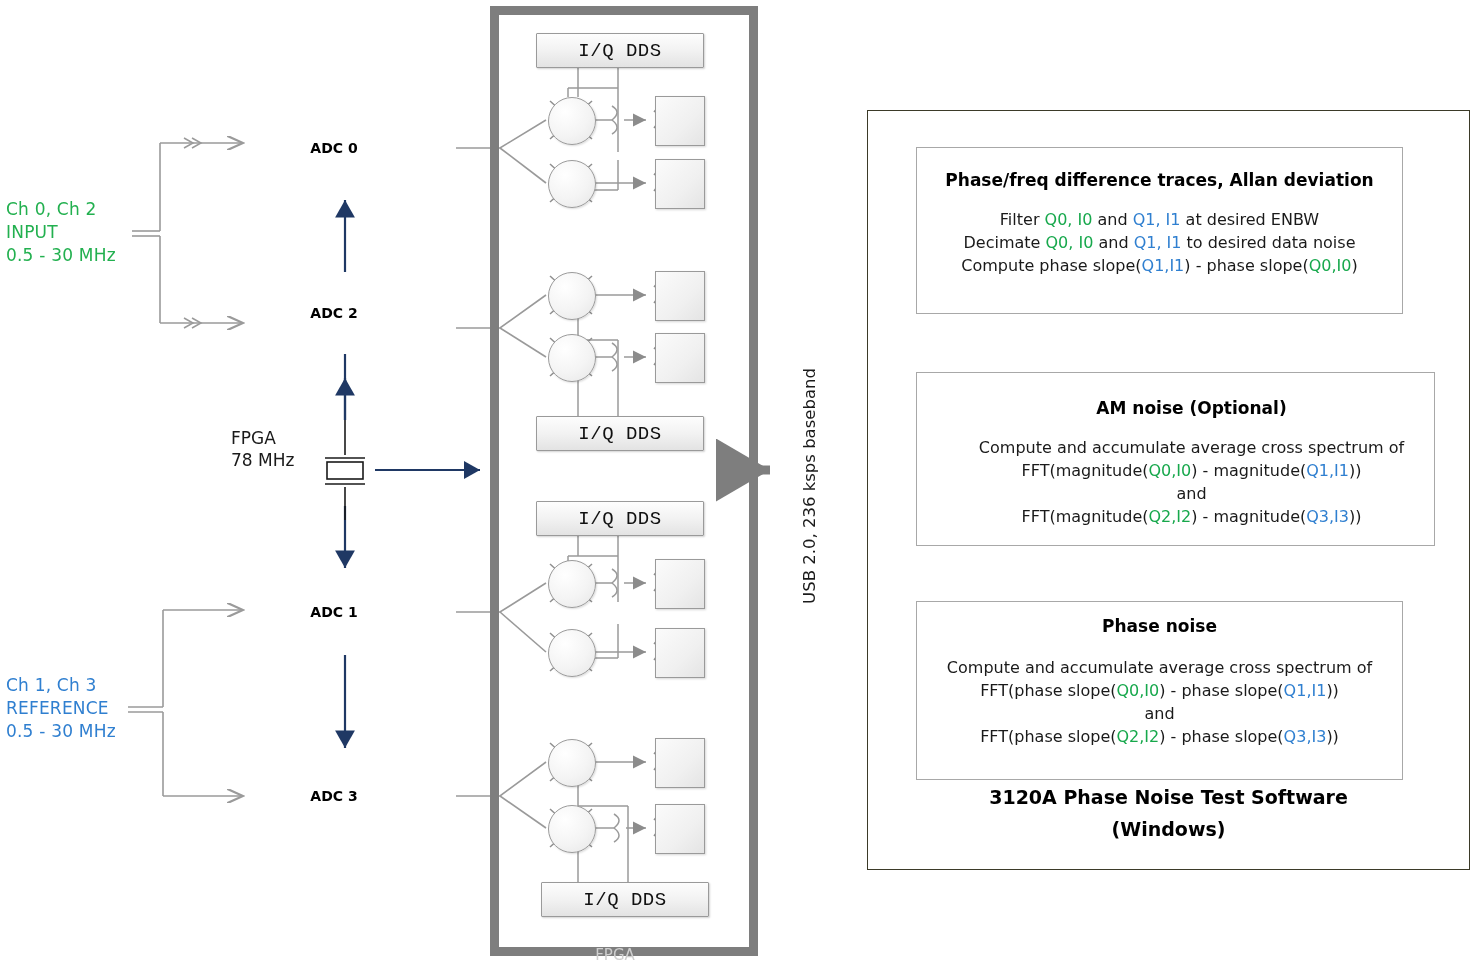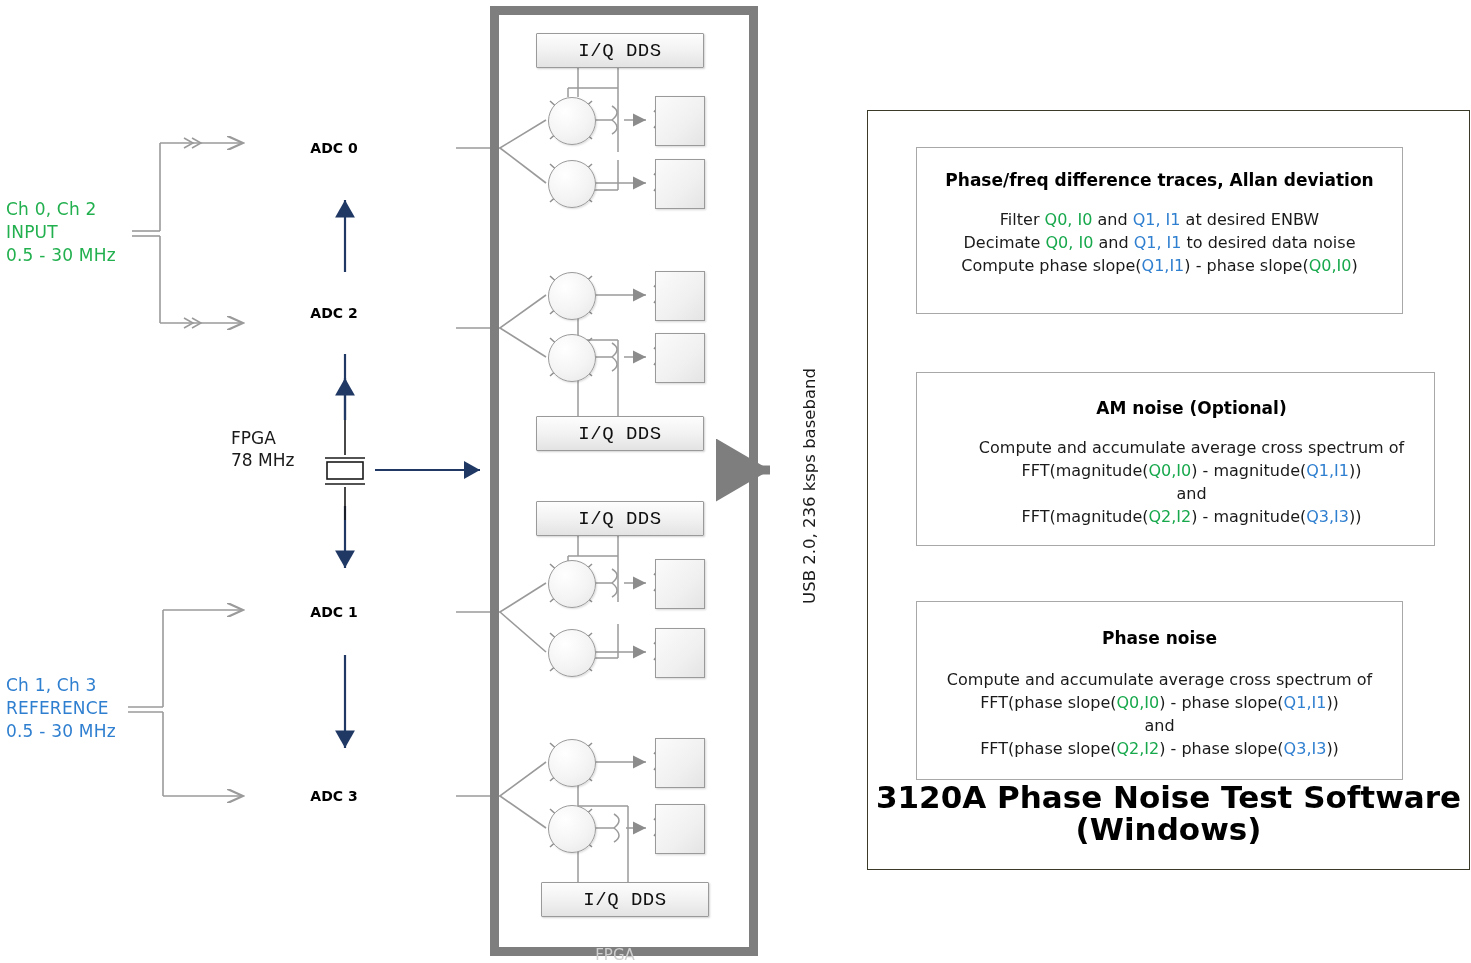--- a/index.html
+++ b/index.html
@@ -95,21 +95,21 @@
     position:absolute;border:1.5px solid #a8a8a8;background:#fff;
   }
   .sw-title{
     text-align:center;font-size:17px;font-weight:bold;color:#000;
   }
   .sw-body{
     text-align:center;font-size:16px;line-height:23px;color:#1a1a1a;
   }
   #sw-footer{
     position:absolute;left:0;right:0;bottom:24px;
-    text-align:center;font-size:31px;font-weight:bold;color:#000;line-height:32px;
+    text-align:center;font-size:19px;font-weight:bold;color:#000;line-height:32px;
   }
   .q{color:#17a84c;}
   .i{color:#2f7fd0;}
 </style>
 </head>
 <body>
 
 <div id="stage">
 
   <svg class="layer">
@@ -394,21 +394,21 @@
       <div class="sw-title" style="margin-top:25px;">AM noise (Optional)</div>
       <div class="sw-body" style="margin-top:18px;">
           <div><span>Compute and accumulate average cross spectrum of</span></div>
           <div><span>FFT(magnitude(</span><span class="q">Q0,I0</span><span>) - magnitude(</span><span class="i">Q1,I1</span><span>))</span></div>
           <div><span>and</span></div>
           <div><span>FFT(magnitude(</span><span class="q">Q2,I2</span><span>) - magnitude(</span><span class="i">Q3,I3</span><span>))</span></div>
         </div>
     </div>
 
     <div class="sw-box" style="left:48px;top:490px;width:485px;height:177px;">
-      <div class="sw-title" style="margin-top:26px;">Phase noise</div>
+      <div class="sw-title" style="margin-top:14px;">Phase noise</div>
       <div class="sw-body" style="margin-top:20px;">
           <div><span>Compute and accumulate average cross spectrum of</span></div>
           <div><span>FFT(phase slope(</span><span class="q">Q0,I0</span><span>) - phase slope(</span><span class="i">Q1,I1</span><span>))</span></div>
           <div><span>and</span></div>
           <div><span>FFT(phase slope(</span><span class="q">Q2,I2</span><span>) - phase slope(</span><span class="i">Q3,I3</span><span>))</span></div>
         </div>
     </div>
 
     <div id="sw-footer" class="nosel">
       <span>3120A Phase Noise Test Software</span><br>

